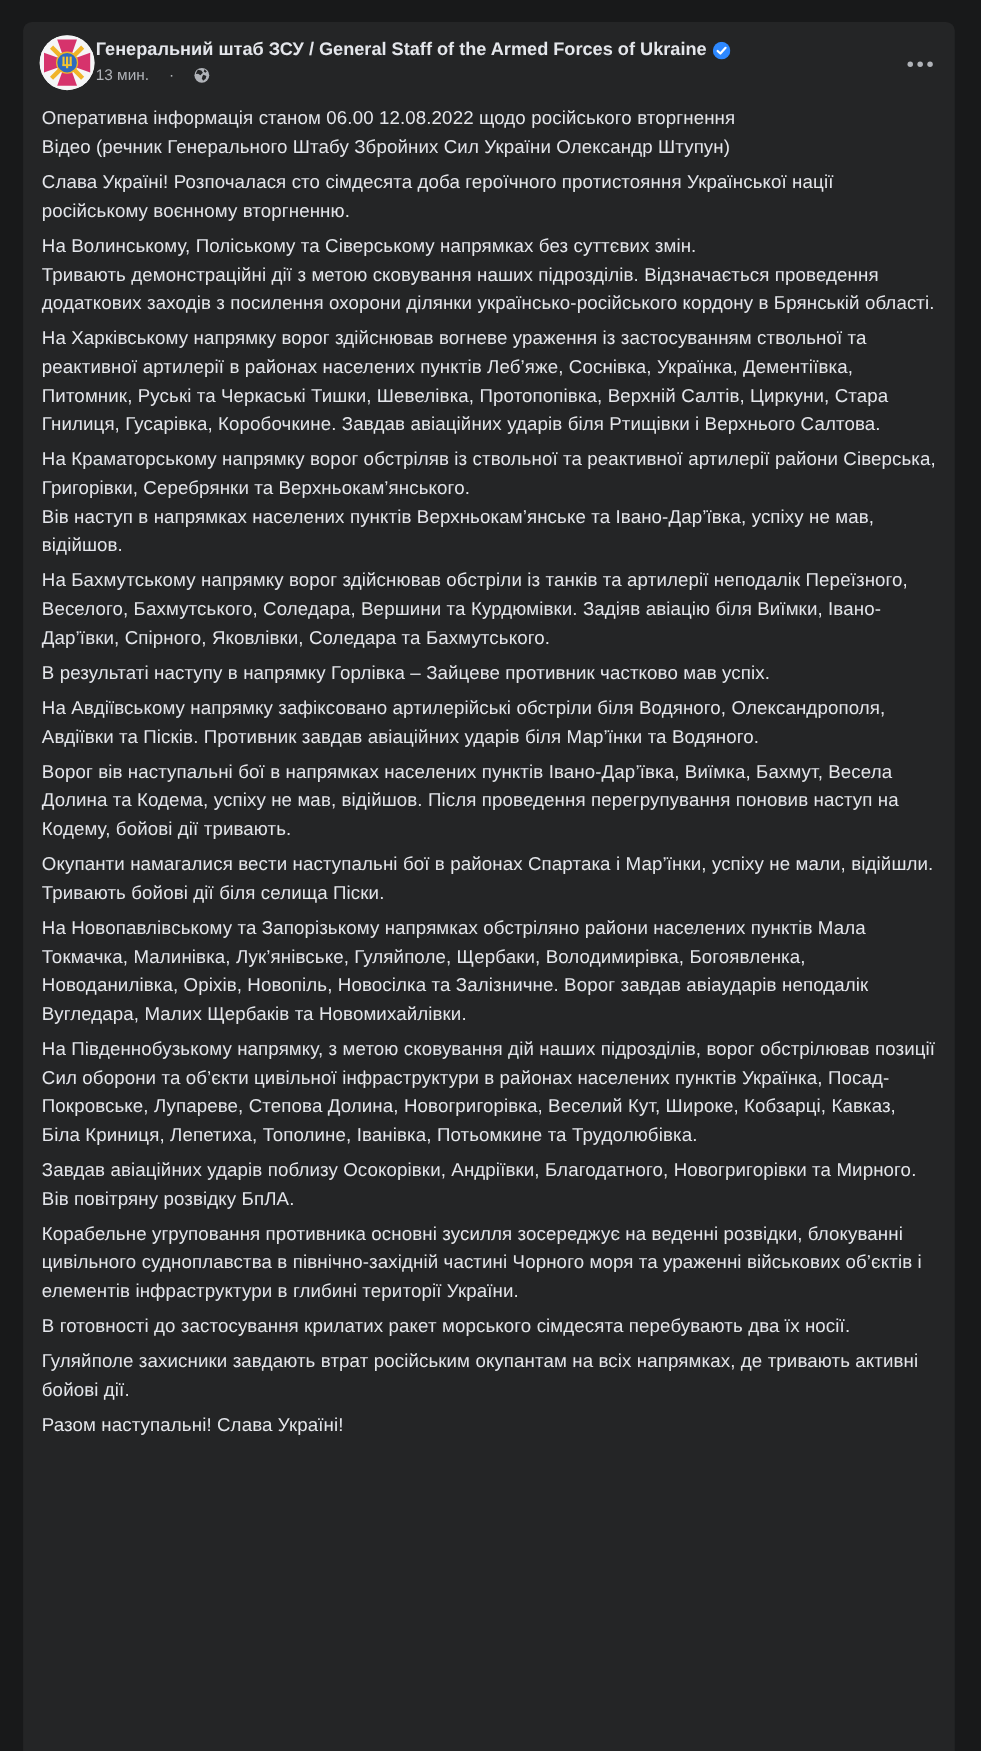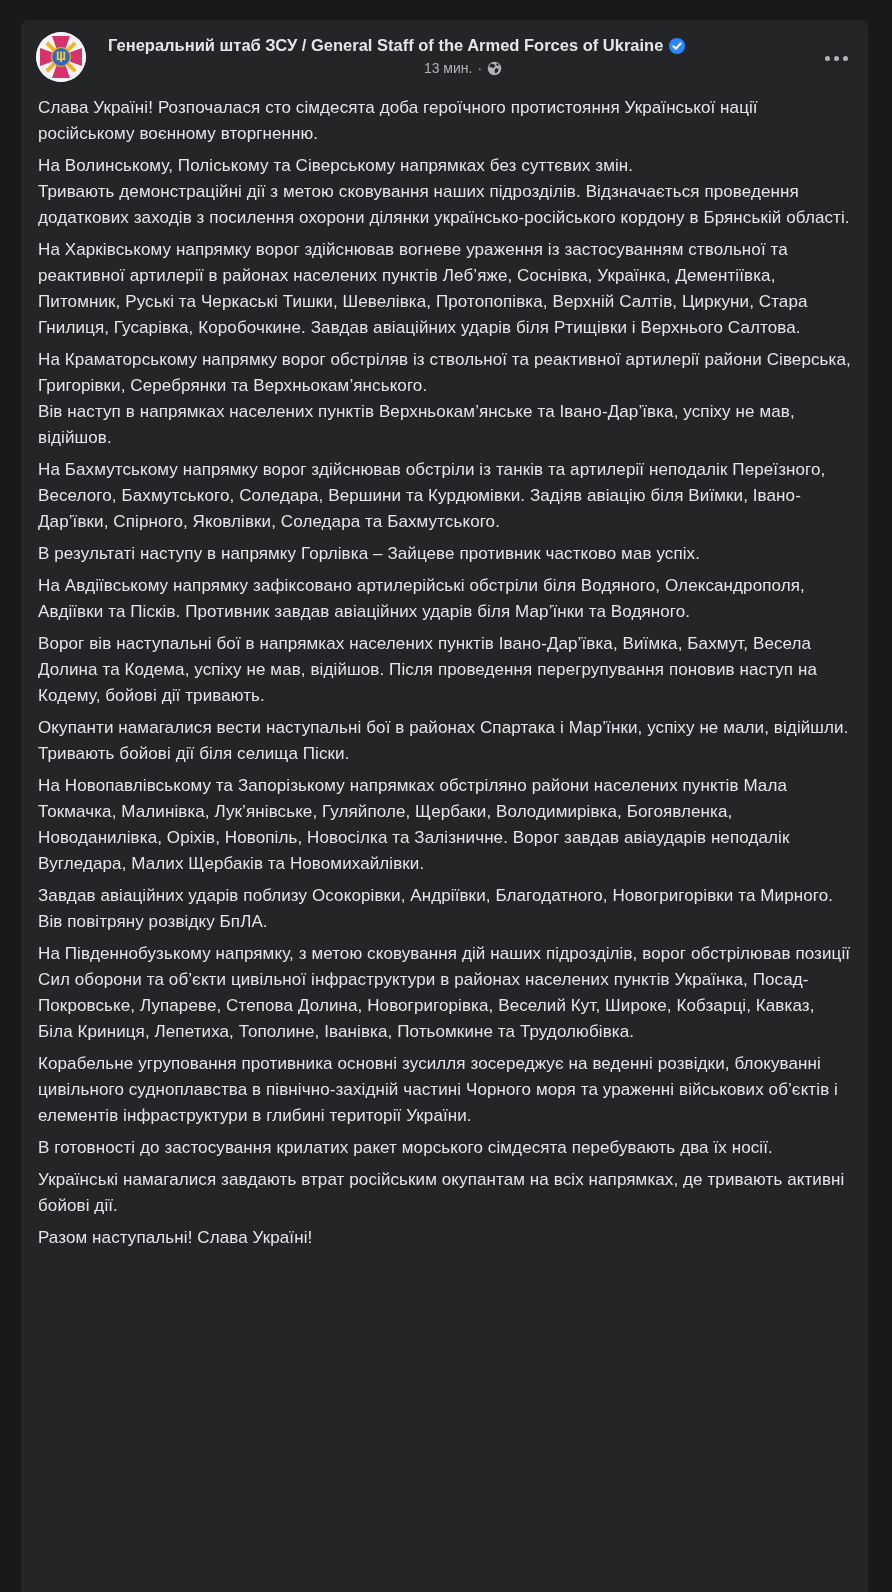--- a/index.html
+++ b/index.html
@@ -31,47 +31,46 @@
     height: 50px;
     border-radius: 50%;
     overflow: hidden;
     flex: 0 0 auto;
     background: #f5f6f7;
     cursor: pointer;
   }
   .avatar svg { display: block; }
   .header-text {
     flex: 1 1 auto;
-    margin-left: 22px;
+    margin-left: 1px;
     min-width: 0;
     padding-top: 3px;
   }
   .page-name-row {
     display: flex;
     align-items: center;
     gap: 6px;
   }
   .page-name {
     font-size: 16.5px;
     font-weight: 700;
     color: #e4e6eb;
     line-height: 21px;
     white-space: nowrap;
     cursor: pointer;
   }
   .verified { width: 16px; height: 16px; flex: 0 0 auto; }
   .meta-row {
     display: flex;
     align-items: center;
-    gap: 5px;
+    gap: 18px;
     margin-top: 4px;
     font-size: 14px;
     color: #b0b3b8;
     line-height: 16px;
-    justify-content: center;
   }
   .meta-time { cursor: pointer; }
   .meta-sep { color: #b0b3b8; }
   .globe { width: 15px; height: 15px; display: block; }
   .more-btn {
     flex: 0 0 auto;
     width: 36px;
     height: 36px;
     margin-top: 8px;
     border-radius: 50%;
@@ -149,30 +148,31 @@
     </div>
 
     <div class="more-btn">
       <i></i>
       <i></i>
       <i></i>
     </div>
   </div>
 
   <div class="post-body" id="post-body">
+      <div class="para">Оперативна інформація станом 06.00 12.08.2022 щодо російського вторгнення<br>Відео (речник Генерального Штабу Збройних Сил України Олександр Штупун)</div>
       <div class="para">Слава Україні! Розпочалася сто сімдесята доба героїчного протистояння Української нації російському воєнному вторгненню.</div>
       <div class="para">На Волинському, Поліському та Сіверському напрямках без суттєвих змін.<br>Тривають демонстраційні дії з метою сковування наших підрозділів. Відзначається проведення додаткових заходів з посилення охорони ділянки українсько-російського кордону в Брянській області.</div>
       <div class="para">На Харківському напрямку ворог здійснював вогневе ураження із застосуванням ствольної та реактивної артилерії в районах населених пунктів Леб’яже, Соснівка, Українка, Дементіївка, Питомник, Руські та Черкаські Тишки, Шевелівка, Протопопівка, Верхній Салтів, Циркуни, Стара Гнилиця, Гусарівка, Коробочкине. Завдав авіаційних ударів біля Ртищівки і Верхнього Салтова.</div>
       <div class="para">На Краматорському напрямку ворог обстріляв із ствольної та реактивної артилерії райони Сіверська, Григорівки, Серебрянки та Верхньокам’янського.<br>Вів наступ в напрямках населених пунктів Верхньокам’янське та Івано-Дар’ївка, успіху не мав, відійшов.</div>
       <div class="para">На Бахмутському напрямку ворог здійснював обстріли із танків та артилерії неподалік Переїзного, Веселого, Бахмутського, Соледара, Вершини та Курдюмівки. Задіяв авіацію біля Виїмки, Івано-Дар’ївки, Спірного, Яковлівки, Соледара та Бахмутського.</div>
       <div class="para">В результаті наступу в напрямку Горлівка – Зайцеве противник частково мав успіх.</div>
       <div class="para">На Авдіївському напрямку зафіксовано артилерійські обстріли біля Водяного, Олександрополя, Авдіївки та Пісків. Противник завдав авіаційних ударів біля Мар’їнки та Водяного.</div>
       <div class="para">Ворог вів наступальні бої в напрямках населених пунктів Івано-Дар’ївка, Виїмка, Бахмут, Весела Долина та Кодема, успіху не мав, відійшов. Після проведення перегрупування поновив наступ на Кодему, бойові дії тривають.</div>
       <div class="para">Окупанти намагалися вести наступальні бої в районах Спартака і Мар’їнки, успіху не мали, відійшли. Тривають бойові дії біля селища Піски.</div>
       <div class="para">На Новопавлівському та Запорізькому напрямках обстріляно райони населених пунктів Мала Токмачка, Малинівка, Лук’янівське, Гуляйполе, Щербаки, Володимирівка, Богоявленка, Новоданилівка, Оріхів, Новопіль, Новосілка та Залізничне. Ворог завдав авіаударів неподалік Вугледара, Малих Щербаків та Новомихайлівки.</div>
+      <div class="para">На Південнобузькому напрямку, з метою сковування дій наших підрозділів, ворог обстрілював позиції Сил оборони та об’єкти цивільної інфраструктури в районах населених пунктів Українка, Посад-Покровське, Лупареве, Степова Долина, Новогригорівка, Веселий Кут, Широке, Кобзарці, Кавказ, Біла Криниця, Лепетиха, Тополине, Іванівка, Потьомкине  та Трудолюбівка.</div>
       <div class="para">Завдав авіаційних ударів поблизу Осокорівки, Андріївки, Благодатного, Новогригорівки та Мирного. Вів повітряну розвідку БпЛА.</div>
-      <div class="para">На Південнобузькому напрямку, з метою сковування дій наших підрозділів, ворог обстрілював позиції Сил оборони та об’єкти цивільної інфраструктури в районах населених пунктів Українка, Посад-Покровське, Лупареве, Степова Долина, Новогригорівка, Веселий Кут, Широке, Кобзарці, Кавказ, Біла Криниця, Лепетиха, Тополине, Іванівка, Потьомкине  та Трудолюбівка.</div>
       <div class="para">Корабельне угруповання противника основні зусилля зосереджує на веденні розвідки, блокуванні цивільного судноплавства в північно-західній частині Чорного моря та ураженні військових об’єктів і елементів інфраструктури в глибині території України.</div>
       <div class="para">В готовності до застосування крилатих ракет морського сімдесята перебувають два їх носії.</div>
-      <div class="para">Українські намагалися завдають втрат російським окупантам на всіх напрямках, де тривають активні бойові дії.</div>
+      <div class="para">Гуляйполе захисники завдають втрат російським окупантам на всіх напрямках, де тривають активні бойові дії.</div>
       <div class="para">Разом наступальні!  Слава Україні!</div>
     </div>
 </div>
 
 </body></html>

